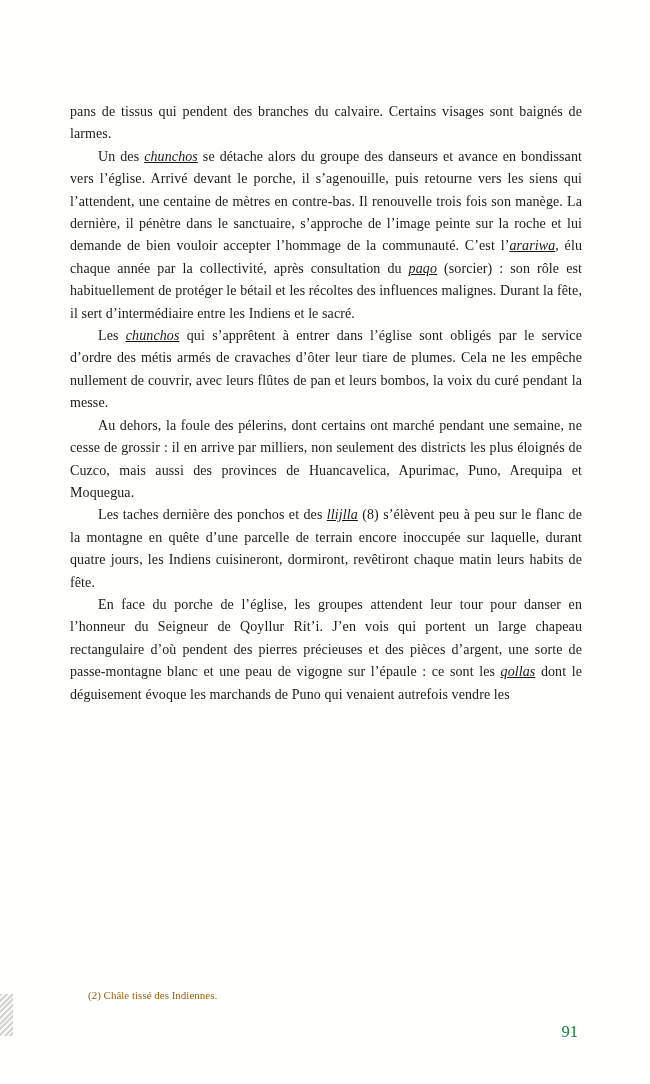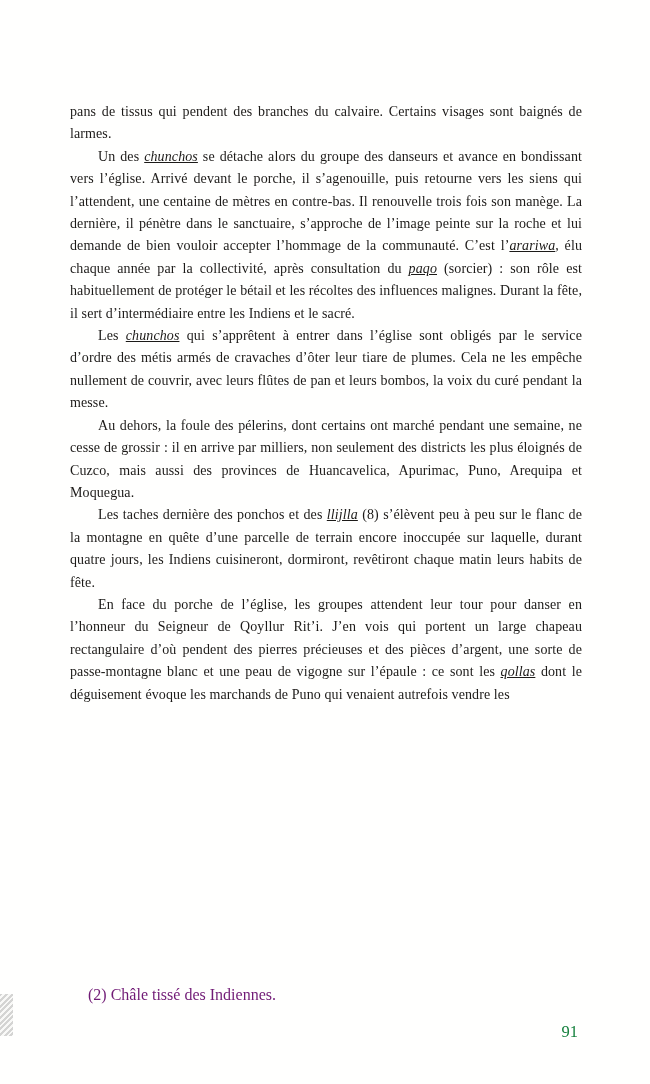--- a/index.html
+++ b/index.html
@@ -39,23 +39,23 @@
   }
   .para em {
     font-style: italic;
     text-decoration: underline;
   }
   .footnote {
     position: absolute;
     left: 88px;
     top: 986px;
     width: 460px;
-    font-size: 16px;
+    font-size: 11px;
     line-height: 18px;
-    color: #701a75;
+    color: #a16207;
   }
   .page-number {
     position: absolute;
     right: 72px;
     top: 1022px;
     font-size: 16.5px;
     color: #15803d;
   }
   .scan-artifact {
     position: absolute;

